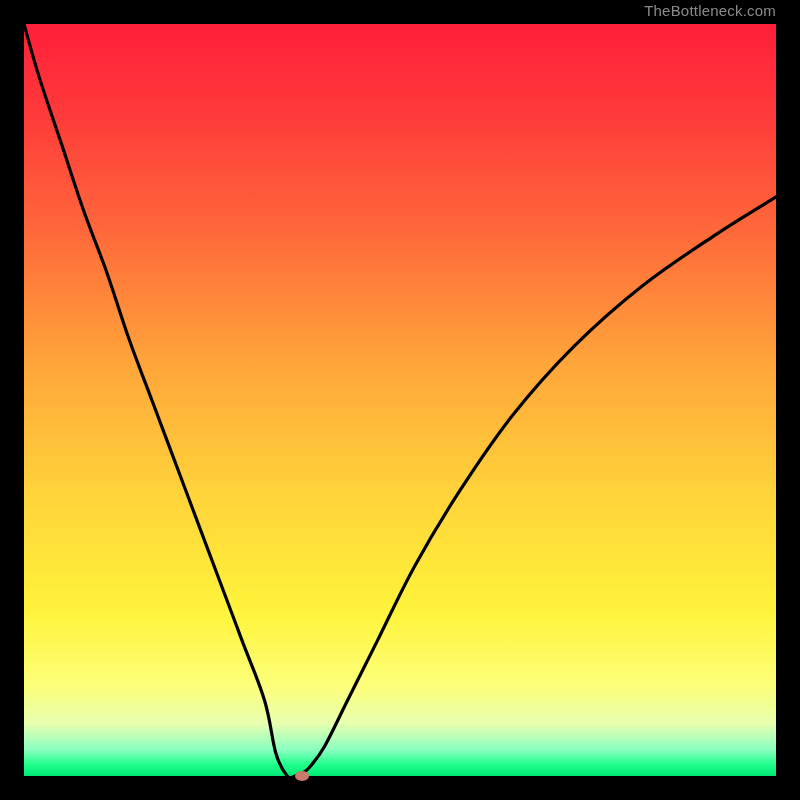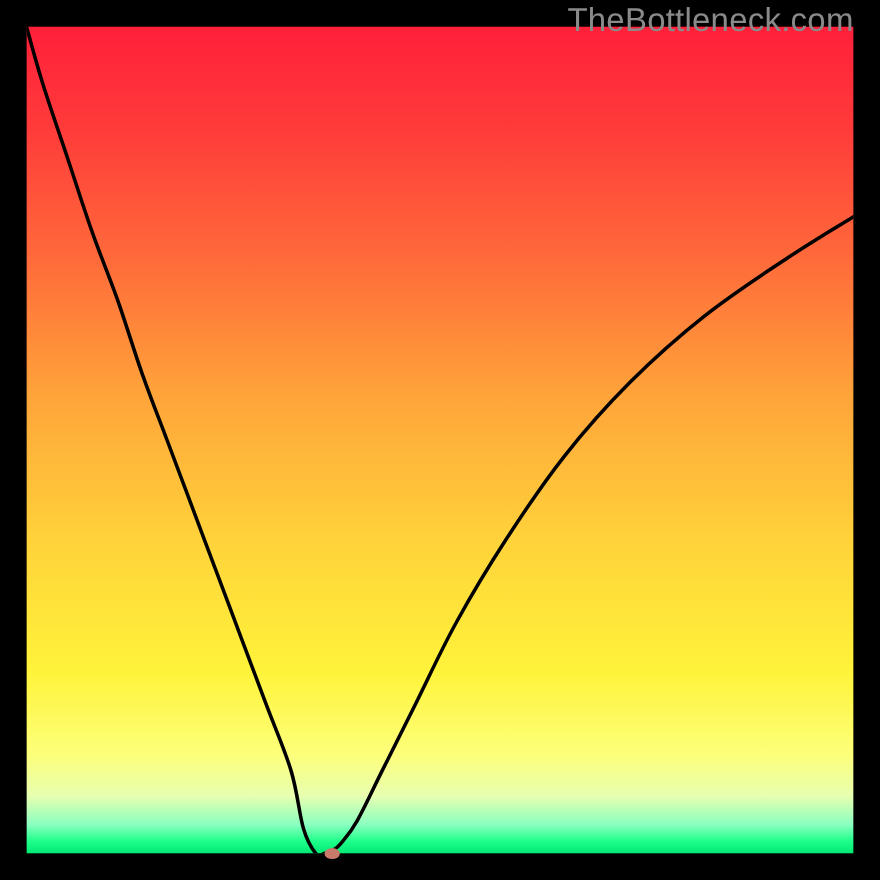--- a/index.html
+++ b/index.html
@@ -24,21 +24,21 @@
     left: 0;
     top: 0;
     width: 752px;
     height: 752px;
   }
   .watermark {
     position: absolute;
     top: 2px;
     right: 24px;
     color: #8a8a8a;
-    font-size: 30px;
+    font-size: 15px;
     font-weight: 500;
     letter-spacing: 0.2px;
   }
   .dot {
     position: absolute;
     width: 14px;
     height: 10px;
     background: #c97a6a;
     border-radius: 50%;
     transform: translate(-50%, -50%);

